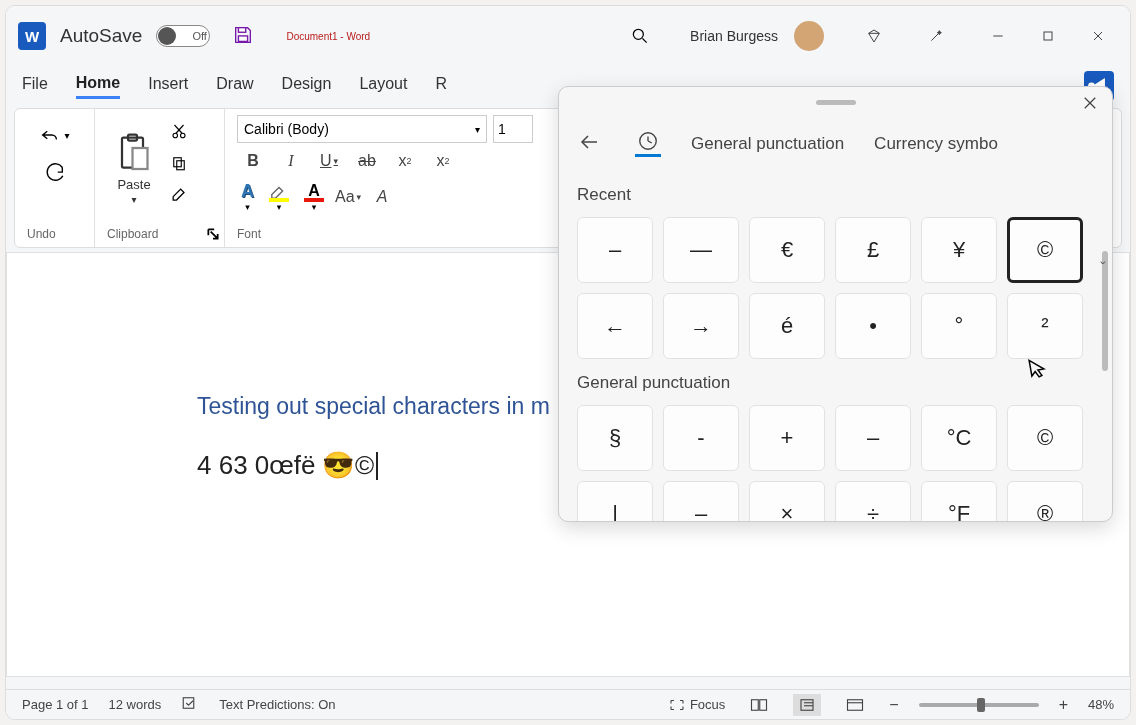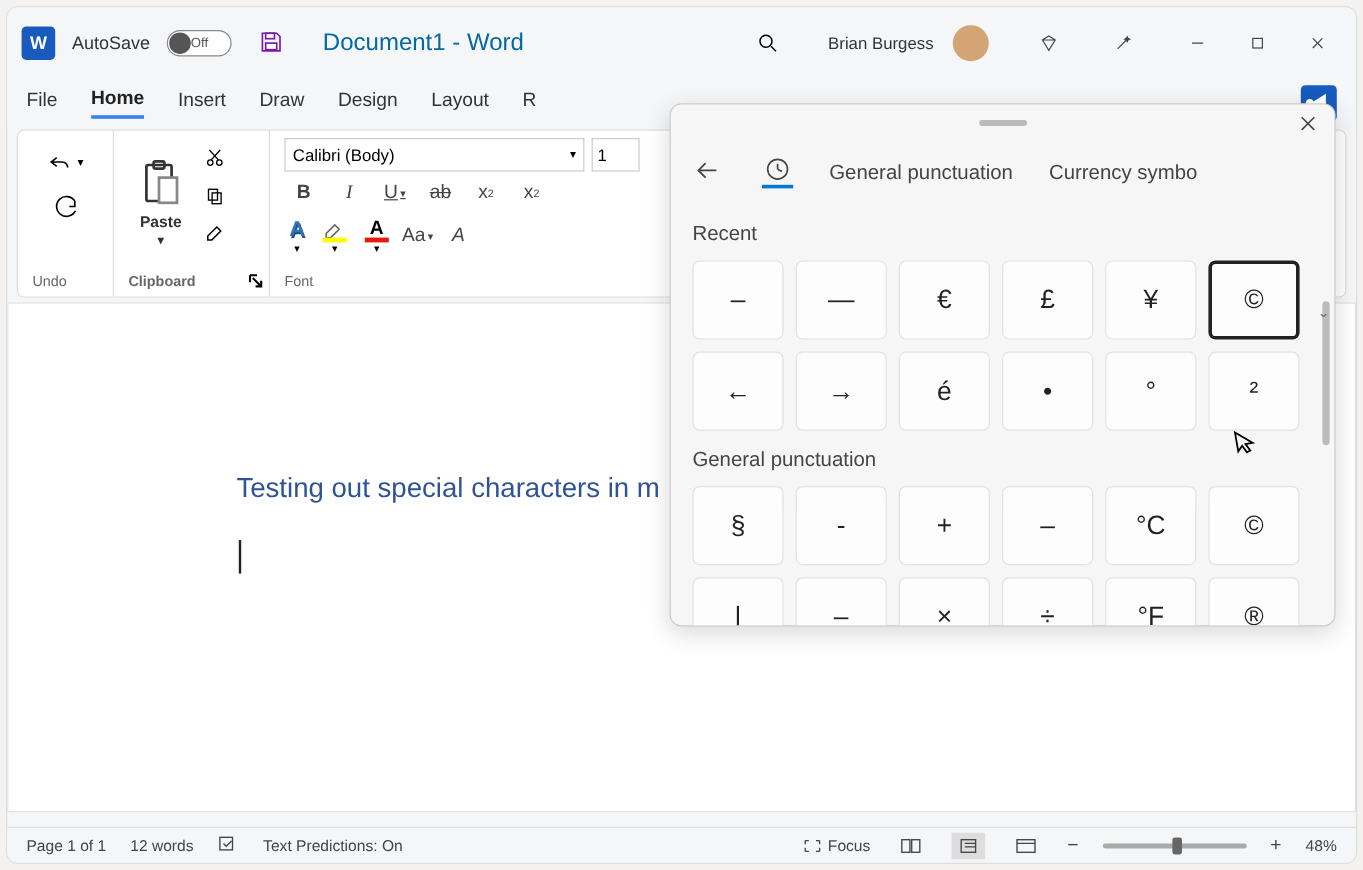--- a/index.html
+++ b/index.html
@@ -4,26 +4,26 @@
 <style>
   * { box-sizing: border-box; margin: 0; padding: 0; font-family: "Segoe UI", Arial, sans-serif; }
   body { width: 1136px; height: 725px; background: #f3f2f1; overflow: hidden; position: relative; }
 
   
   .window { width: 1126px; height: 715px; margin: 5px; background: #f5f6f8; border-radius: 10px; position: relative; overflow: hidden; border: 1px solid #ddd; }
 
   
   .titlebar { height: 60px; display: flex; align-items: center; padding: 0 12px; background: #f5f6f8; gap: 10px; }
   .word-icon { width: 28px; height: 28px; background:#185abd; border-radius:4px; color:#fff; font-weight:bold; display:flex; align-items:center; justify-content:center; font-size:15px; }
-  .autosave-label { font-size:15px; color:#333; margin-left:4px; }
+  .autosave-label { font-size:19px; color:#333; margin-left:4px; }
   .autosave-toggle { width:54px; height:22px; border:1px solid #888; border-radius:11px; background:#fff; display:flex; align-items:center; padding:1px; margin-left:4px; }
   .autosave-knob { width:18px; height:18px; background:#555; border-radius:50%; }
-  .autosave-off { font-size:11px; color:#555; margin-left:0; }
+  .autosave-off { font-size:11px; color:#555; margin-left:16px; }
   .save-icon { width:24px; height:24px; color:#7719aa; margin-left:12px; }
-  .doc-title { font-size:20px; color:#0369a1; margin-left:20px; }
+  .doc-title { font-size:10px; color:#b91c1c; margin-left:20px; }
   .titlebar-spacer { flex:1; }
   .search-icon { width:20px; height:20px; margin-right:30px; }
   .user-name { font-size:14px; color:#333; margin-right:6px; }
   .avatar { width:30px; height:30px; border-radius:50%; background:#d4a574; margin-right:20px; }
   .title-btn { width:40px; height:32px; display:flex; align-items:center; justify-content:center; color:#444; }
   .title-btn svg { width:16px; height:16px; }
   .diamond-icon, .wand-icon { margin-right:12px; }
 
   
   .ribbon-tabs { height:40px; display:flex; align-items:center; padding:0 16px; gap:28px; background:#f5f6f8; font-size:16px; color:#333; }
@@ -185,21 +185,21 @@
         </div>
         <div class="undo-btn">
           <svg viewBox="0 0 24 24" width="22" height="22">
               <path d="M20 6a9 9 0 10.5 9M20 6v5h-5"></path>
             </svg>
         </div>
       </div>
       <div class="group-label">Undo</div>
     </div>
 
-    <div class="group clip-group" style="position:relative;font-weight:bold;">
+    <div class="group clip-group" style="position:relative;">
       <div class="group-content">
         <div class="paste-btn">
           <svg class="paste-icon" viewBox="0 0 24 28">
               <rect x="4" y="3" width="14" height="20" rx="1"></rect>
               <rect x="8" y="1" width="6" height="4" rx="1"></rect>
               <rect x="11" y="10" width="10" height="14" fill="#fff" stroke="#888"></rect>
             </svg>
           <span>Paste</span>
           <span style="font-size:10px;">▾</span>
         </div>
@@ -296,20 +296,21 @@
         </div>
         <div class="small-btn" style="font-size:14px;font-family:serif;font-style:italic;">A<sup style="font-size:8px;">^</sup></div>
       </div>
     </div>
   </div>
 
   <div class="doc-area">
     <div class="doc-content">
       <div class="doc-heading">Testing out special characters in m</div>
       <div class="doc-body">
+        <span>4 63   0œfë  😎©</span>
           <span class="cursor"></span>
       </div>
     </div>
   </div>
 
   <div class="statusbar">
     <span>Page 1 of 1</span>
     <span>12 words</span>
     <span>
       <svg width="18" height="16" viewBox="0 0 24 20">

